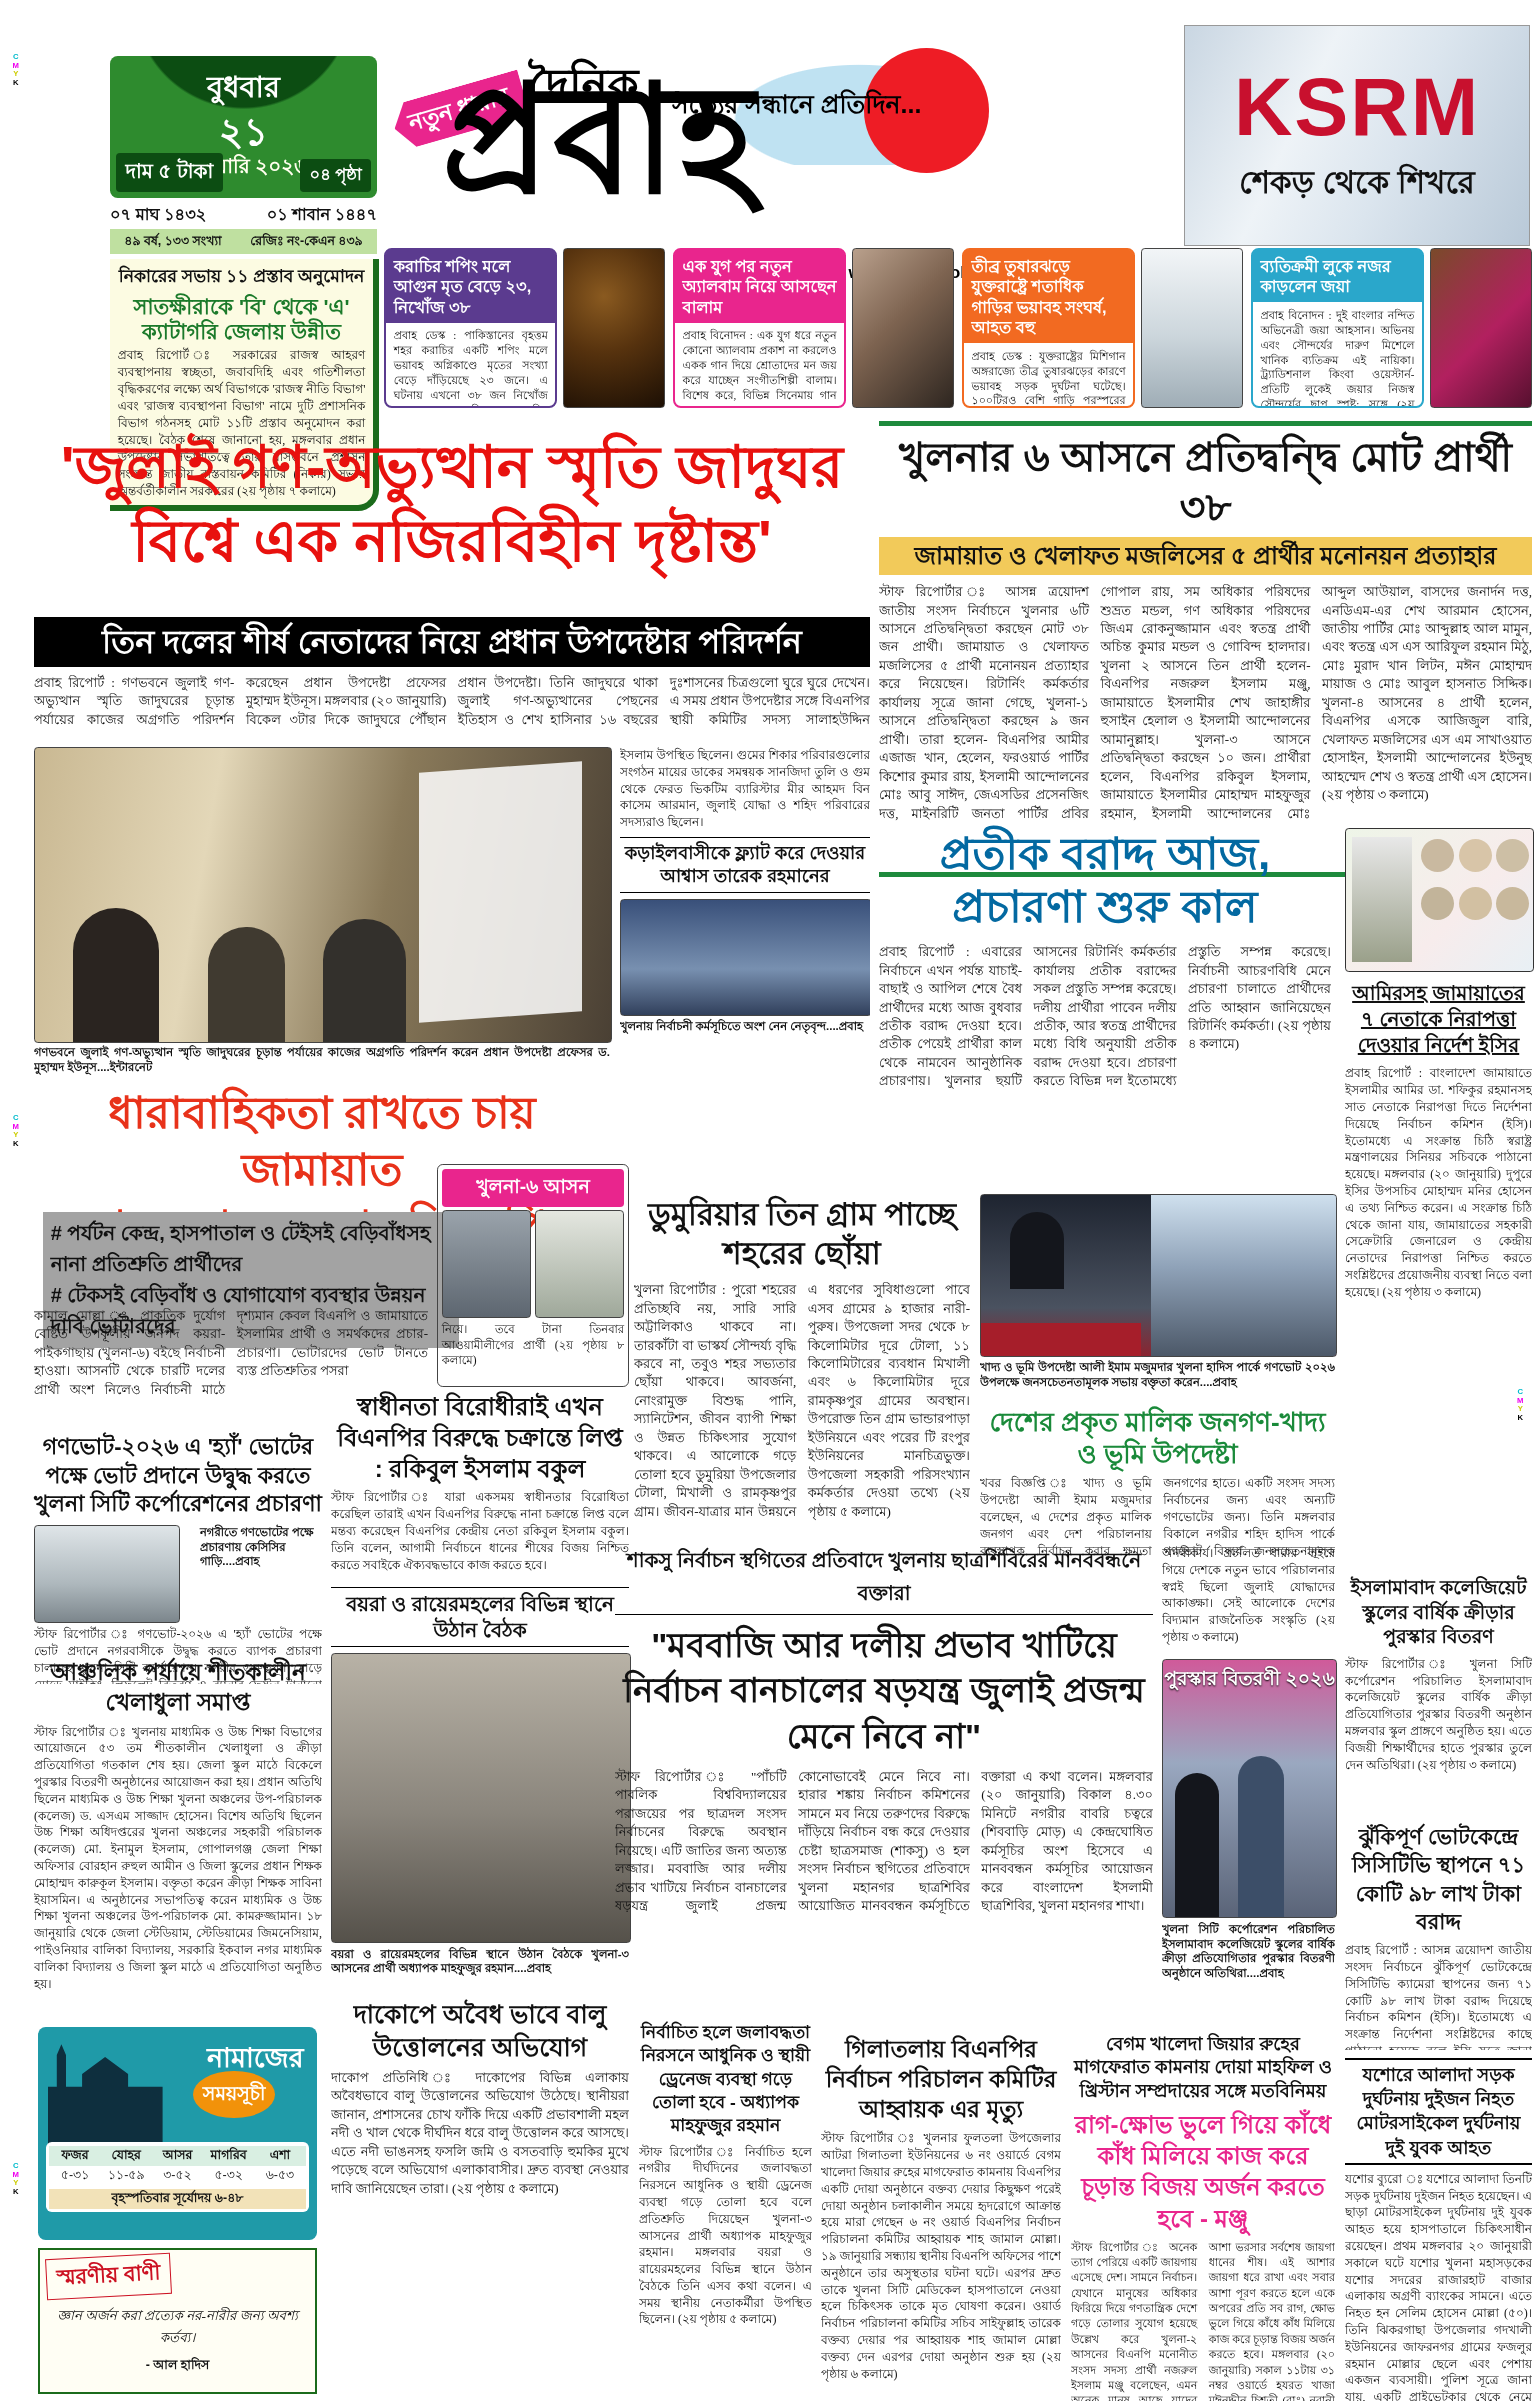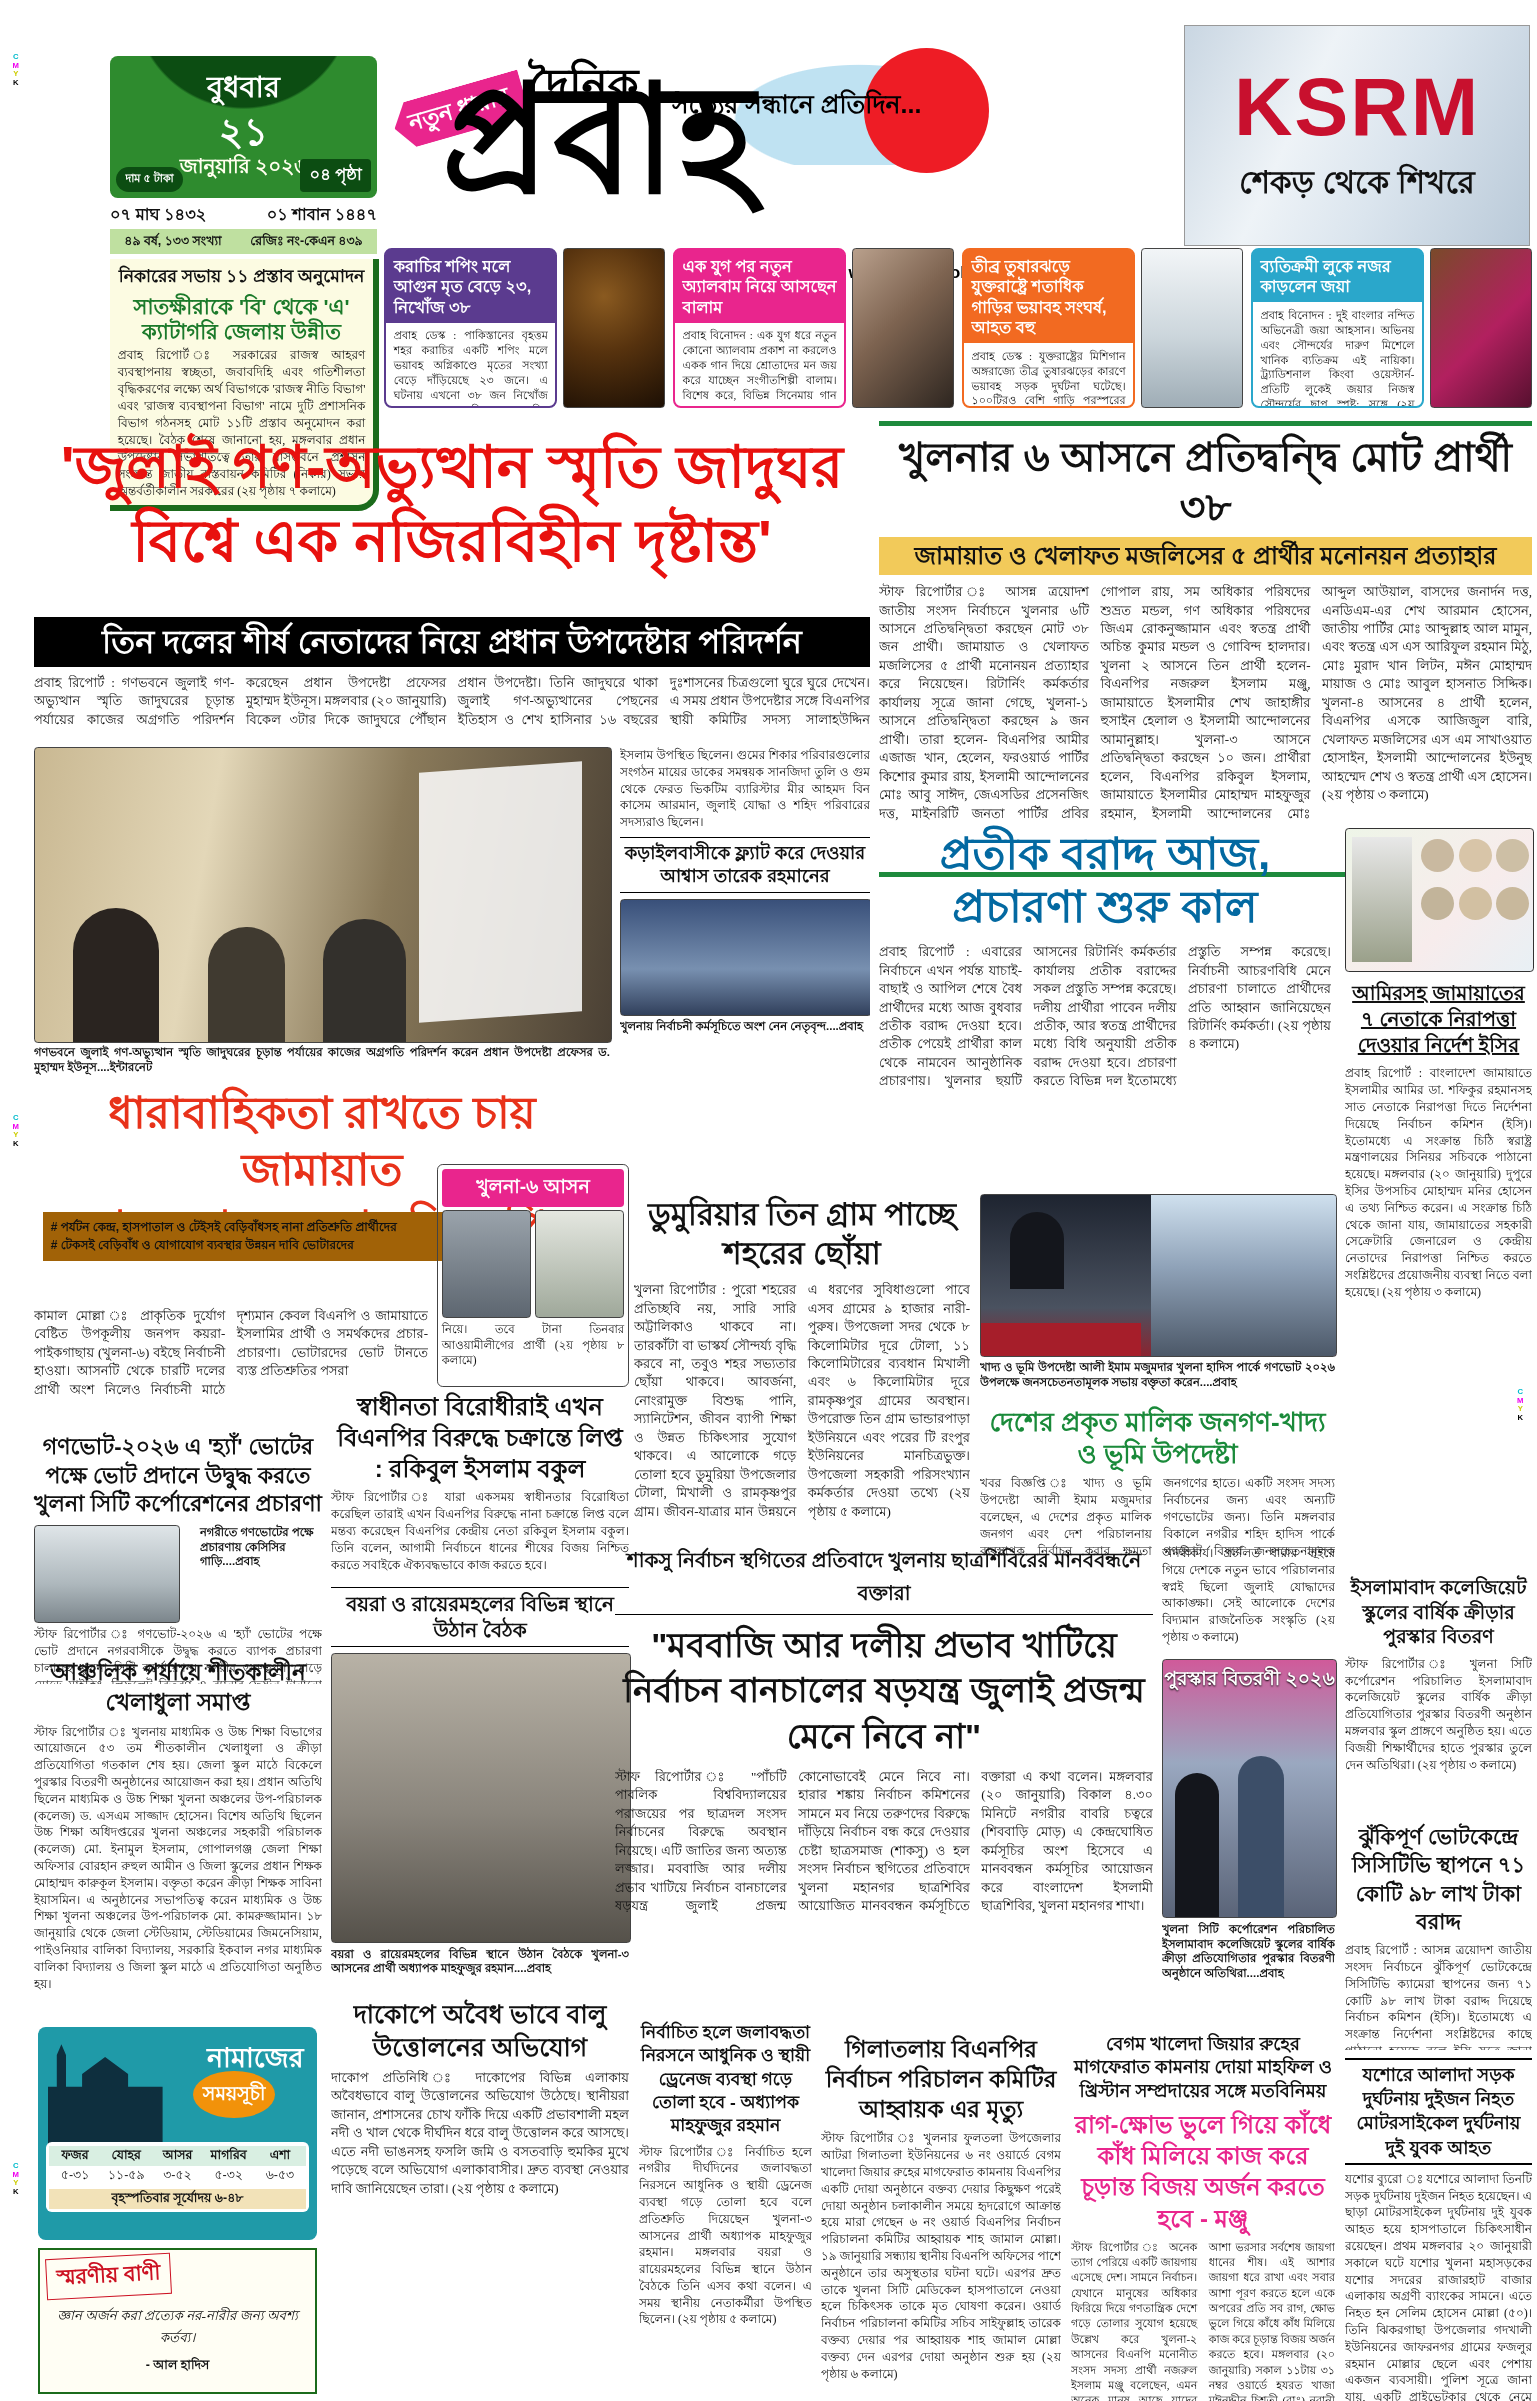--- a/index.html
+++ b/index.html
@@ -71,21 +71,21 @@
       <span style="color:#0bc">C</span>
       <span style="color:#e0e">M</span>
       <span style="color:#cc0">Y</span>
       <span style="color:#000">K</span>
     </div>
 
   <div class="abs" style="left:110px;top:56px;width:267px;height:142px;background:radial-gradient(circle at 50% -40%,#0c4d12 45%,#2e8b2e 46%);border-radius:7.7px;overflow:hidden">
     <div class="hd ctr" style="color:#fff;font-size:29px;padding-top:7.7px">বুধবার</div>
     <div class="hd ctr" style="color:#fff;font-size:38px;line-height:1">২১</div>
     <div class="hd ctr" style="color:#ffe;font-size:20px">জানুয়ারি ২০২৬</div>
-    <div class="abs hd" style="left:5.8px;bottom:5.8px;background:#0c4d12;color:#fff;font-size:11px;padding:2.9px 9.6px;border-radius:14px">দাম ৫ টাকা</div>
+    <div class="abs hd" style="left:5.8px;bottom:5.8px;background:#0c4d12;color:#fff;font-size:20px;padding:2.9px 9.6px;border-radius:4px">দাম ৫ টাকা</div>
     <div class="abs hd" style="right:5.8px;bottom:5.8px;background:#0c4d12;color:#fff;font-size:16.3px;padding:2.9px 9.6px;border-radius:3.8px">০৪ পৃষ্ঠা</div>
   </div>
   <div class="abs hd" style="left:110px;top:202px;width:267px;height:23px;font-size:16.3px;display:flex;justify-content:space-between">
     <span>০৭ মাঘ ১৪৩২</span>
     <span>০১ শাবান ১৪৪৭</span>
   </div>
   <div class="abs hd ctr" style="left:110px;top:229px;width:267px;height:25px;background:#bfe0a0;font-size:12.5px;line-height:25px;display:flex;justify-content:space-around">
     <span>৪৯ বর্ষ, ১৩৩ সংখ্যা</span>
     <span>রেজিঃ নং-কেএন ৪৩৯</span>
   </div>
@@ -192,21 +192,21 @@
       <div class="abs" style="left:150px;top:58px;width:33px;height:33px;border-radius:50%;background:#c8b89c"></div>
     </div>
     <div class="hd ctr" style="font-size:20px;line-height:1.3;margin:7.7px 0;text-decoration:underline">আমিরসহ জামায়াতের ৭ নেতাকে নিরাপত্তা দেওয়ার নির্দেশ ইসির</div>
     <div class="just body-sm ovh" style="height:519px">প্রবাহ রিপোর্ট : বাংলাদেশ জামায়াতে ইসলামীর আমির ডা. শফিকুর রহমানসহ সাত নেতাকে নিরাপত্তা দিতে নির্দেশনা দিয়েছে নির্বাচন কমিশন (ইসি)। ইতোমধ্যে এ সংক্রান্ত চিঠি স্বরাষ্ট্র মন্ত্রণালয়ের সিনিয়র সচিবকে পাঠানো হয়েছে। মঙ্গলবার (২০ জানুয়ারি) দুপুরে ইসির উপসচিব মোহাম্মদ মনির হোসেন এ তথ্য নিশ্চিত করেন। এ সংক্রান্ত চিঠি থেকে জানা যায়, জামায়াতের সহকারী সেক্রেটারি জেনারেল ও কেন্দ্রীয় নেতাদের নিরাপত্তা নিশ্চিত করতে সংশ্লিষ্টদের প্রয়োজনীয় ব্যবস্থা নিতে বলা হয়েছে। (২য় পৃষ্ঠায় ৩ কলামে)</div>
   </div>
 
   <div class="abs ctr hd" style="left:34px;top:1084px;width:576px;font-size:44px;line-height:1.3;color:#e8321a">
     <div>ধারাবাহিকতা রাখতে চায় জামায়াত</div>
     <div>পুনরুদ্ধারে তৎপর বিএনপি</div>
   </div>
-  <div class="abs hd" style="left:43px;top:1212px;width:416px;background:#a16207;font-size:12px;line-height:1.55;padding:5.8px 7.7px;box-sizing:border-box">
+  <div class="abs hd" style="left:43px;top:1212px;width:416px;background:#a3a3a3;font-size:20px;line-height:1.55;padding:5.8px 7.7px;box-sizing:border-box">
     <div># পর্যটন কেন্দ্র, হাসপাতাল ও টেইসই বেড়িবাঁধসহ নানা প্রতিশ্রুতি প্রার্থীদের</div>
     <div># টেকসই বেড়িবাঁধ ও যোগাযোগ ব্যবস্থার উন্নয়ন দাবি ভোটারদের</div>
   </div>
   <div class="abs just cols2 body-txt ovh" style="left:34px;top:1307px;width:394px;height:117px">কামাল মোল্লা ঃ প্রাকৃতিক দুর্যোগ বেষ্টিত উপকূলীয় জনপদ কয়রা-পাইকগাছায় (খুলনা-৬) বইছে নির্বাচনী হাওয়া। আসনটি থেকে চারটি দলের প্রার্থী অংশ নিলেও নির্বাচনী মাঠে দৃশ্যমান কেবল বিএনপি ও জামায়াতে ইসলামির প্রার্থী ও সমর্থকদের প্রচার-প্রচারণা। ভোটারদের ভোট টানতে ব্যস্ত প্রতিশ্রুতির পসরা</div>
 
   <div class="abs" style="left:437px;top:1164px;width:192px;height:223px;border:1.9px solid #444;border-radius:5.8px;padding:3.8px;box-sizing:border-box">
     <div class="hd ctr" style="background:#e9258d;color:#fff;font-size:19px;padding:2.9px 0;border-radius:3.8px">খুলনা-৬ আসন</div>
     <div style="display:flex;gap:3.8px;margin-top:3.8px">
       <div class="ph ph-candA" style="flex:1;height:106px"></div>
       <div class="ph ph-candB" style="flex:1;height:106px"></div>

